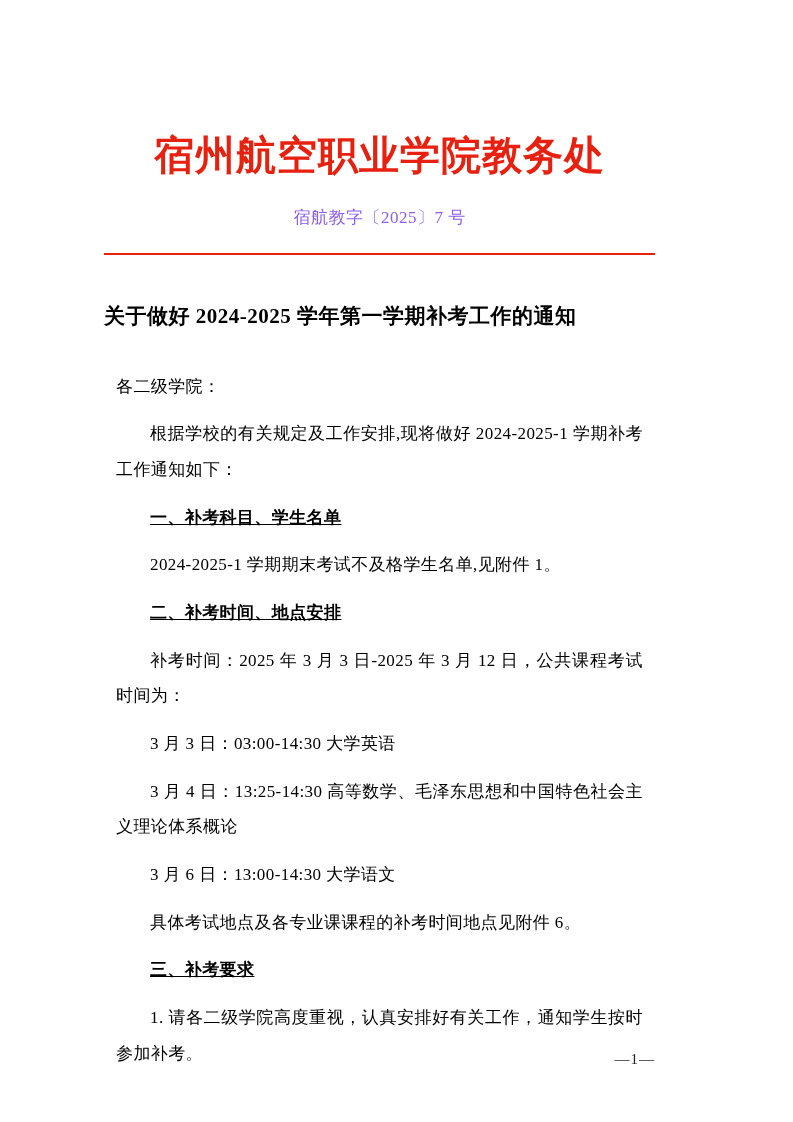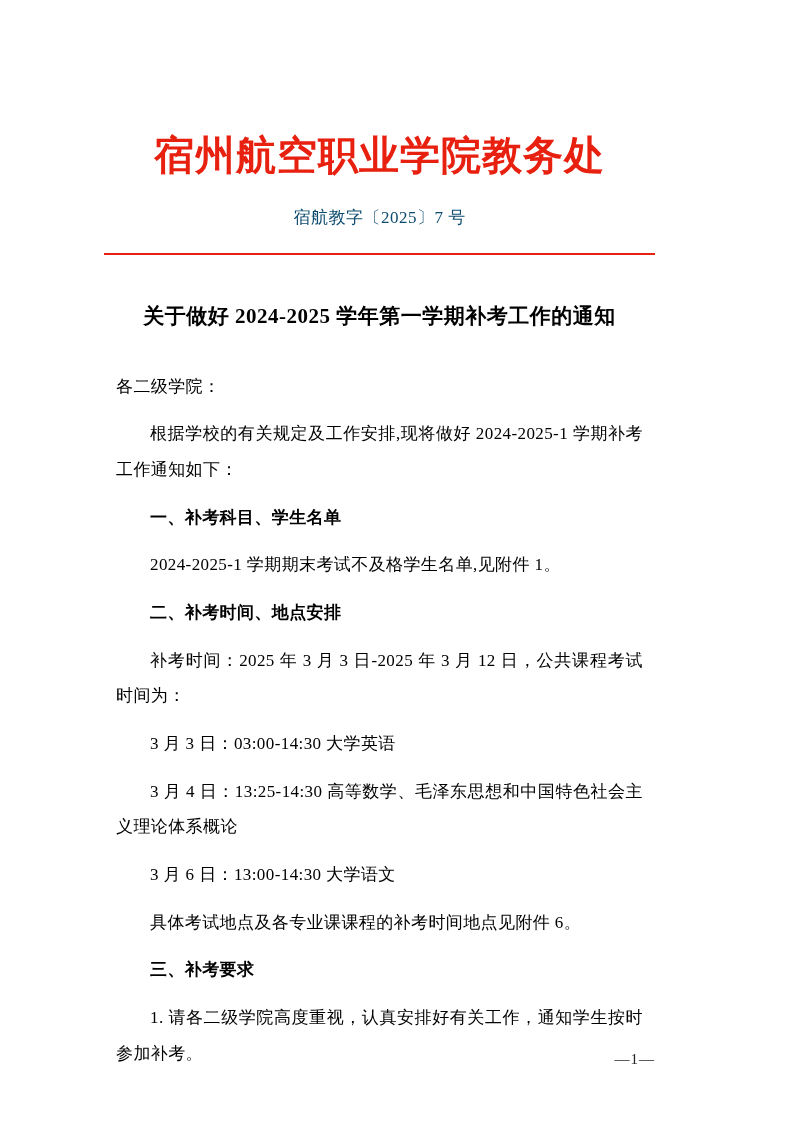--- a/index.html
+++ b/index.html
@@ -31,30 +31,29 @@
     font-weight: bold;
     font-size: 40px;
     letter-spacing: 1px;
     line-height: 1.2;
     font-family: "Liberation Serif", "DejaVu Serif", serif;
   }
   .doc-number {
     margin-top: 26px;
     font-size: 17px;
     letter-spacing: 0.5px;
-    color: #0c4a6e;
+    color: #8b5cf6;
   }
   .red-rule {
     margin-top: 24px;
     height: 2px;
     background: #e8200f;
     width: 100%;
   }
   .doc-subject {
-    text-align: center;
     font-size: 21px;
     font-weight: bold;
     margin-top: 46px;
     letter-spacing: 0.5px;
     line-height: 1.5;
   }
   .body-block {
     margin-top: 36px;
     font-size: 17px;
     line-height: 2.1;
@@ -62,20 +61,21 @@
     text-align: justify;
   }
   .p {
     margin: 12px;
   }
   .indent {
     text-indent: 2em;
   }
   .bold {
     font-weight: bold;
+    text-decoration: underline;
   }
   .page-number {
     position: absolute;
     right: 104px;
     bottom: 54px;
     font-size: 15px;
     color: #222;
     letter-spacing: 1px;
   }
 </style>

